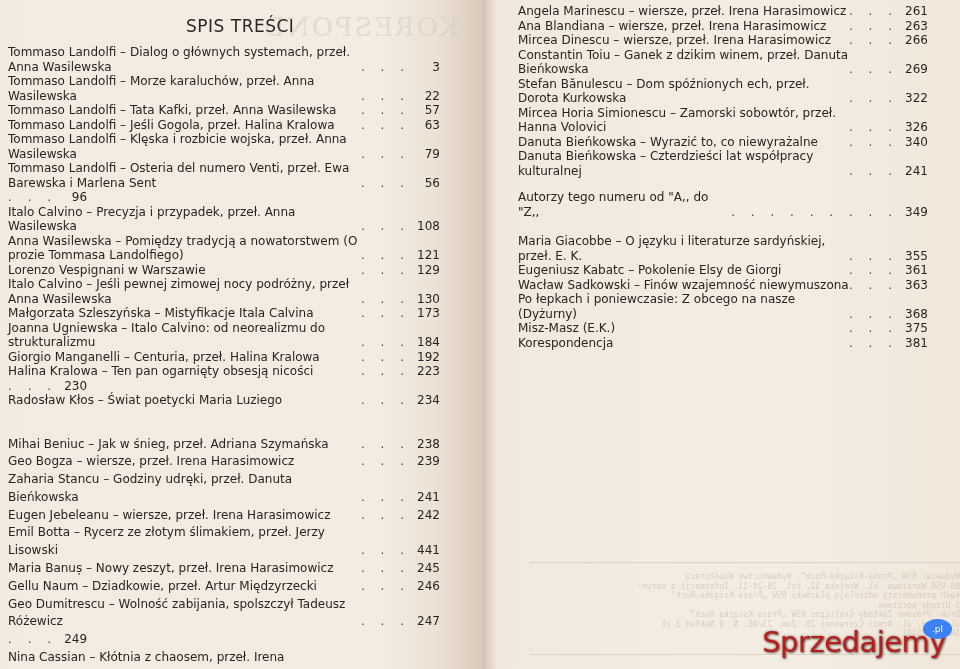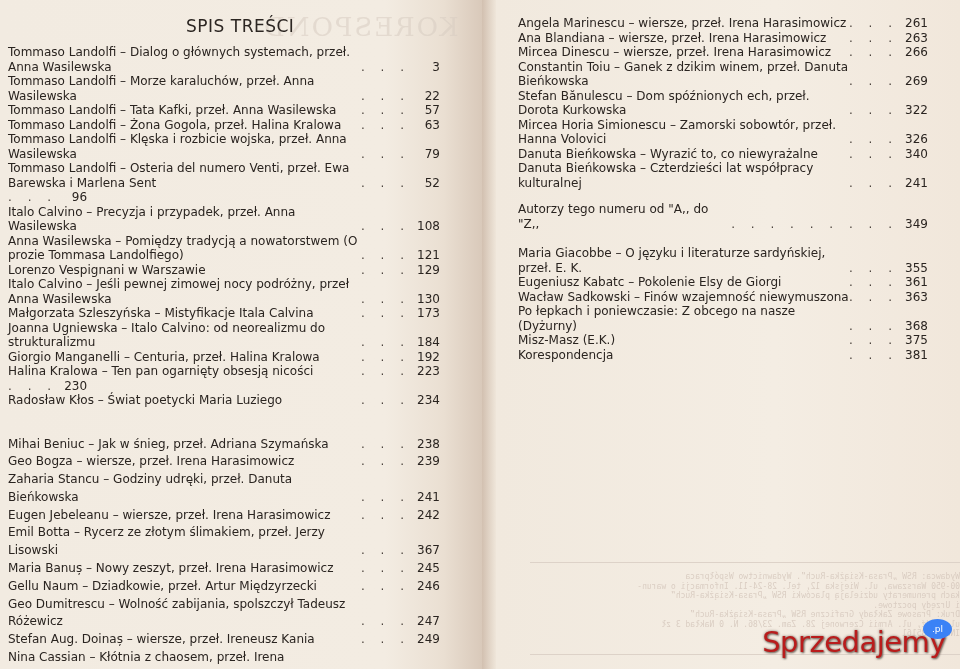--- a/index.html
+++ b/index.html
@@ -22,21 +22,21 @@
     position: absolute; top: 12px; left: 262px;
     font-family: "DejaVu Serif", serif; font-size: 26px; letter-spacing: 2px;
     color: #d8cdc2; transform: scaleX(-1); opacity: 0.55;
   }
   .toc-title {
     position: absolute; top: 16px; left: 186px;
     font-size: 17px; letter-spacing: 0.5px; color: #2c2622;
   }
   .toc { position: absolute; font-size: 12px; line-height: 14.5px; }
   .toc-left { left: 8px; top: 45px; width: 432px; }
-  .toc-right { left: 22px; width: 410px; margin-top: 12px; }
+  .toc-right { left: 22px; width: 410px; }
   .entry { display: flex; align-items: flex-end; }
   .entry .text { flex: 1; white-space: normal; }
   .entry .dots { letter-spacing: 6px; color: #4a423c; }
   .entry .page-num { width: 30px; text-align: right; flex: none; }
   .gap-l { height: 28px; }
   .spaced .entry { line-height: 17.8px; }
 
   .bleed {
     position: absolute; left: 598px; top: 572px; width: 362px;
     font-family: "DejaVu Sans Mono", monospace; font-size: 8px; line-height: 9.5px;
@@ -74,33 +74,33 @@
             <span class="text">Tommaso Landolfi – Morze karaluchów, przeł. Anna Wasilewska</span>
             <span class="dots"> . . .</span>
             <span class="page-num">22</span>
           </div>
           <div class="entry">
             <span class="text">Tommaso Landolfi – Tata Kafki, przeł. Anna Wasilewska</span>
             <span class="dots"> . . .</span>
             <span class="page-num">57</span>
           </div>
           <div class="entry">
-            <span class="text">Tommaso Landolfi – Żona Gogola, przeł. Halina Kralowa</span>
+            <span class="text">Tommaso Landolfi – Jeśli Gogola, przeł. Halina Kralowa</span>
             <span class="dots"> . . .</span>
             <span class="page-num">63</span>
           </div>
           <div class="entry">
             <span class="text">Tommaso Landolfi – Klęska i rozbicie wojska, przeł. Anna Wasilewska</span>
             <span class="dots"> . . .</span>
             <span class="page-num">79</span>
           </div>
           <div class="entry">
             <span class="text">Tommaso Landolfi – Osteria del numero Venti, przeł. Ewa Barewska i Marlena Sent</span>
             <span class="dots"> . . .</span>
-            <span class="page-num">52</span>
+            <span class="page-num">56</span>
           </div>
           <div class="entry">
             <span class="dots"> . . .</span>
             <span class="page-num">96</span>
           </div>
           <div class="entry">
             <span class="text">Italo Calvino – Precyzja i przypadek, przeł. Anna Wasilewska</span>
             <span class="dots"> . . .</span>
             <span class="page-num">108</span>
           </div>
@@ -167,39 +167,38 @@
             <span class="page-num">241</span>
           </div>
           <div class="entry">
             <span class="text">Eugen Jebeleanu – wiersze, przeł. Irena Harasimowicz</span>
             <span class="dots"> . . .</span>
             <span class="page-num">242</span>
           </div>
           <div class="entry">
             <span class="text">Emil Botta – Rycerz ze złotym ślimakiem, przeł. Jerzy Lisowski</span>
             <span class="dots"> . . .</span>
-            <span class="page-num">367</span>
+            <span class="page-num">441</span>
           </div>
           <div class="entry">
             <span class="text">Maria Banuș – Nowy zeszyt, przeł. Irena Harasimowicz</span>
             <span class="dots"> . . .</span>
             <span class="page-num">245</span>
           </div>
           <div class="entry">
             <span class="text">Gellu Naum – Dziadkowie, przeł. Artur Międzyrzecki</span>
             <span class="dots"> . . .</span>
             <span class="page-num">246</span>
           </div>
           <div class="entry">
             <span class="text">Geo Dumitrescu – Wolność zabijania, spolszczył Tadeusz Różewicz</span>
             <span class="dots"> . . .</span>
             <span class="page-num">247</span>
           </div>
           <div class="entry">
-            <span class="text">Stefan Aug. Doinaș – wiersze, przeł. Ireneusz Kania</span>
             <span class="dots"> . . .</span>
             <span class="page-num">249</span>
           </div>
           <div class="entry">
             <span class="text">Nina Cassian – Kłótnia z chaosem, przeł. Irena Harasimowicz; Program, przeł. Józef Waczków</span>
             <span class="dots"> . . .</span>
             <span class="page-num">252</span>
           </div>
         </div>
     </div>

